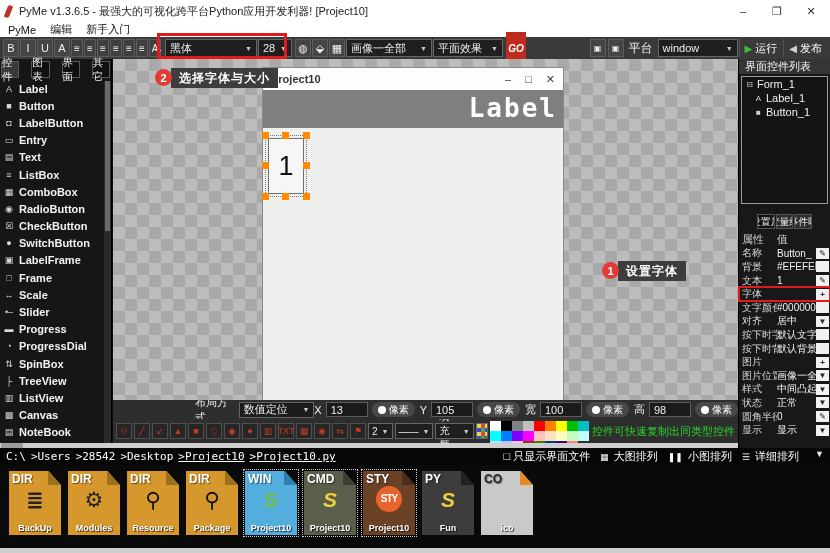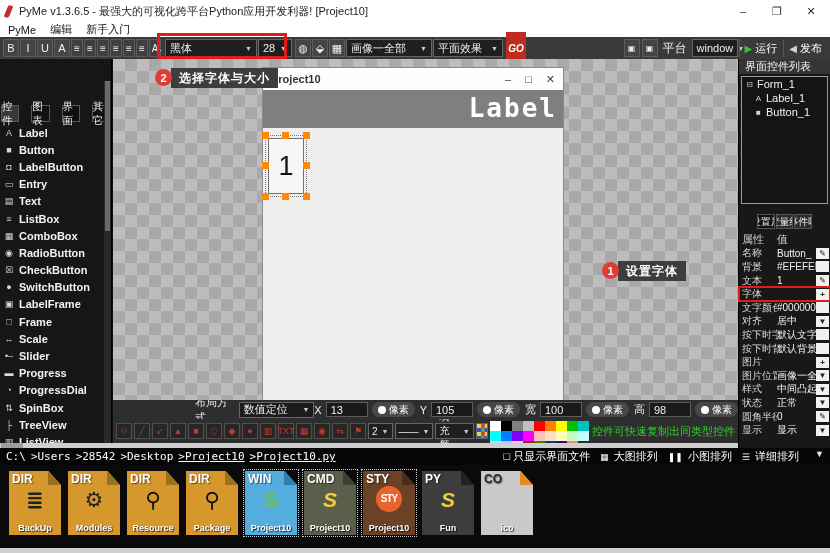--- a/index.html
+++ b/index.html
@@ -29,21 +29,21 @@
     padding:0 4px; gap:4px; font-size:11px; }
   .combo .dd { font-size:7px; color:#ccc; margin-left:auto; }
   .go { width:20px; height:32px; background:#bf2b1f; color:#fff; font-weight:bold; font-style:italic;
     font-size:10px; display:flex; align-items:center; justify-content:center; margin-left:2px; }
   .tspacer { flex:1; }
   .tlabel { font-size:12px; color:#eee; padding:0 4px; }
   .runb { color:#fff; display:flex; align-items:center; gap:3px; padding:0 5px; height:18px; border-left:1px solid #555; }
   .runb .play { color:#35c135; font-size:10px; } .runb .pub { color:#cfcfcf; font-size:10px; }
   
   .leftpanel { position:absolute; left:0; top:59px; width:112px; height:384px; background:#161616; border-right:1px solid #000; }
-  .ltabs { display:flex; gap:12px; padding:2px 1px;margin-top:44px; }
+  .ltabs { display:flex; gap:12px; padding:2px 1px; }
   .ltab { flex:1; height:17px; background:#101010; border:1px solid #585858; color:#eee; font-size:10.5px;
     display:flex; align-items:center; justify-content:center; }
   .ltab.active { background:#383838; }
   .litem { height:17.2px; display:flex; align-items:center; gap:4px; padding-left:3px; color:#f3f3f3;
     font-weight:bold; font-size:11px; white-space:nowrap; }
   .licon { width:12px; text-align:center; font-weight:normal; font-size:9px; color:#d8d8d8; }
   .lvscroll { position:absolute; right:0; top:22px; width:7px; bottom:0; background:#2a2a2a; }
   .lvthumb { position:absolute; top:0; left:1px; width:5px; height:150px; background:#6a6a6a; }
   
   .canvas { position:absolute; left:113px; top:59px; width:625px; height:341px;
@@ -198,21 +198,21 @@
       <span class="dd">▼</span>
     </span>
     <span class="go">GO</span>
     <span class="tspacer"></span>
     <span style="display:flex;gap:2px">
 
     <span class="tbtn" style="font-size:8px">▣</span>
         <span class="tbtn" style="font-size:8px">▣</span>
       </span>
     <span class="tlabel">平台</span>
-    <span class="combo" style="width:46px">
+    <span class="combo" style="width:80px">
       <span>window</span>
       <span class="dd">▼</span>
     </span>
     <span class="runb">
       <span class="play">▶</span>
       <span>运行</span>
     </span>
     <span class="runb">
       <span class="pub">◀</span>
       <span>发布</span>

